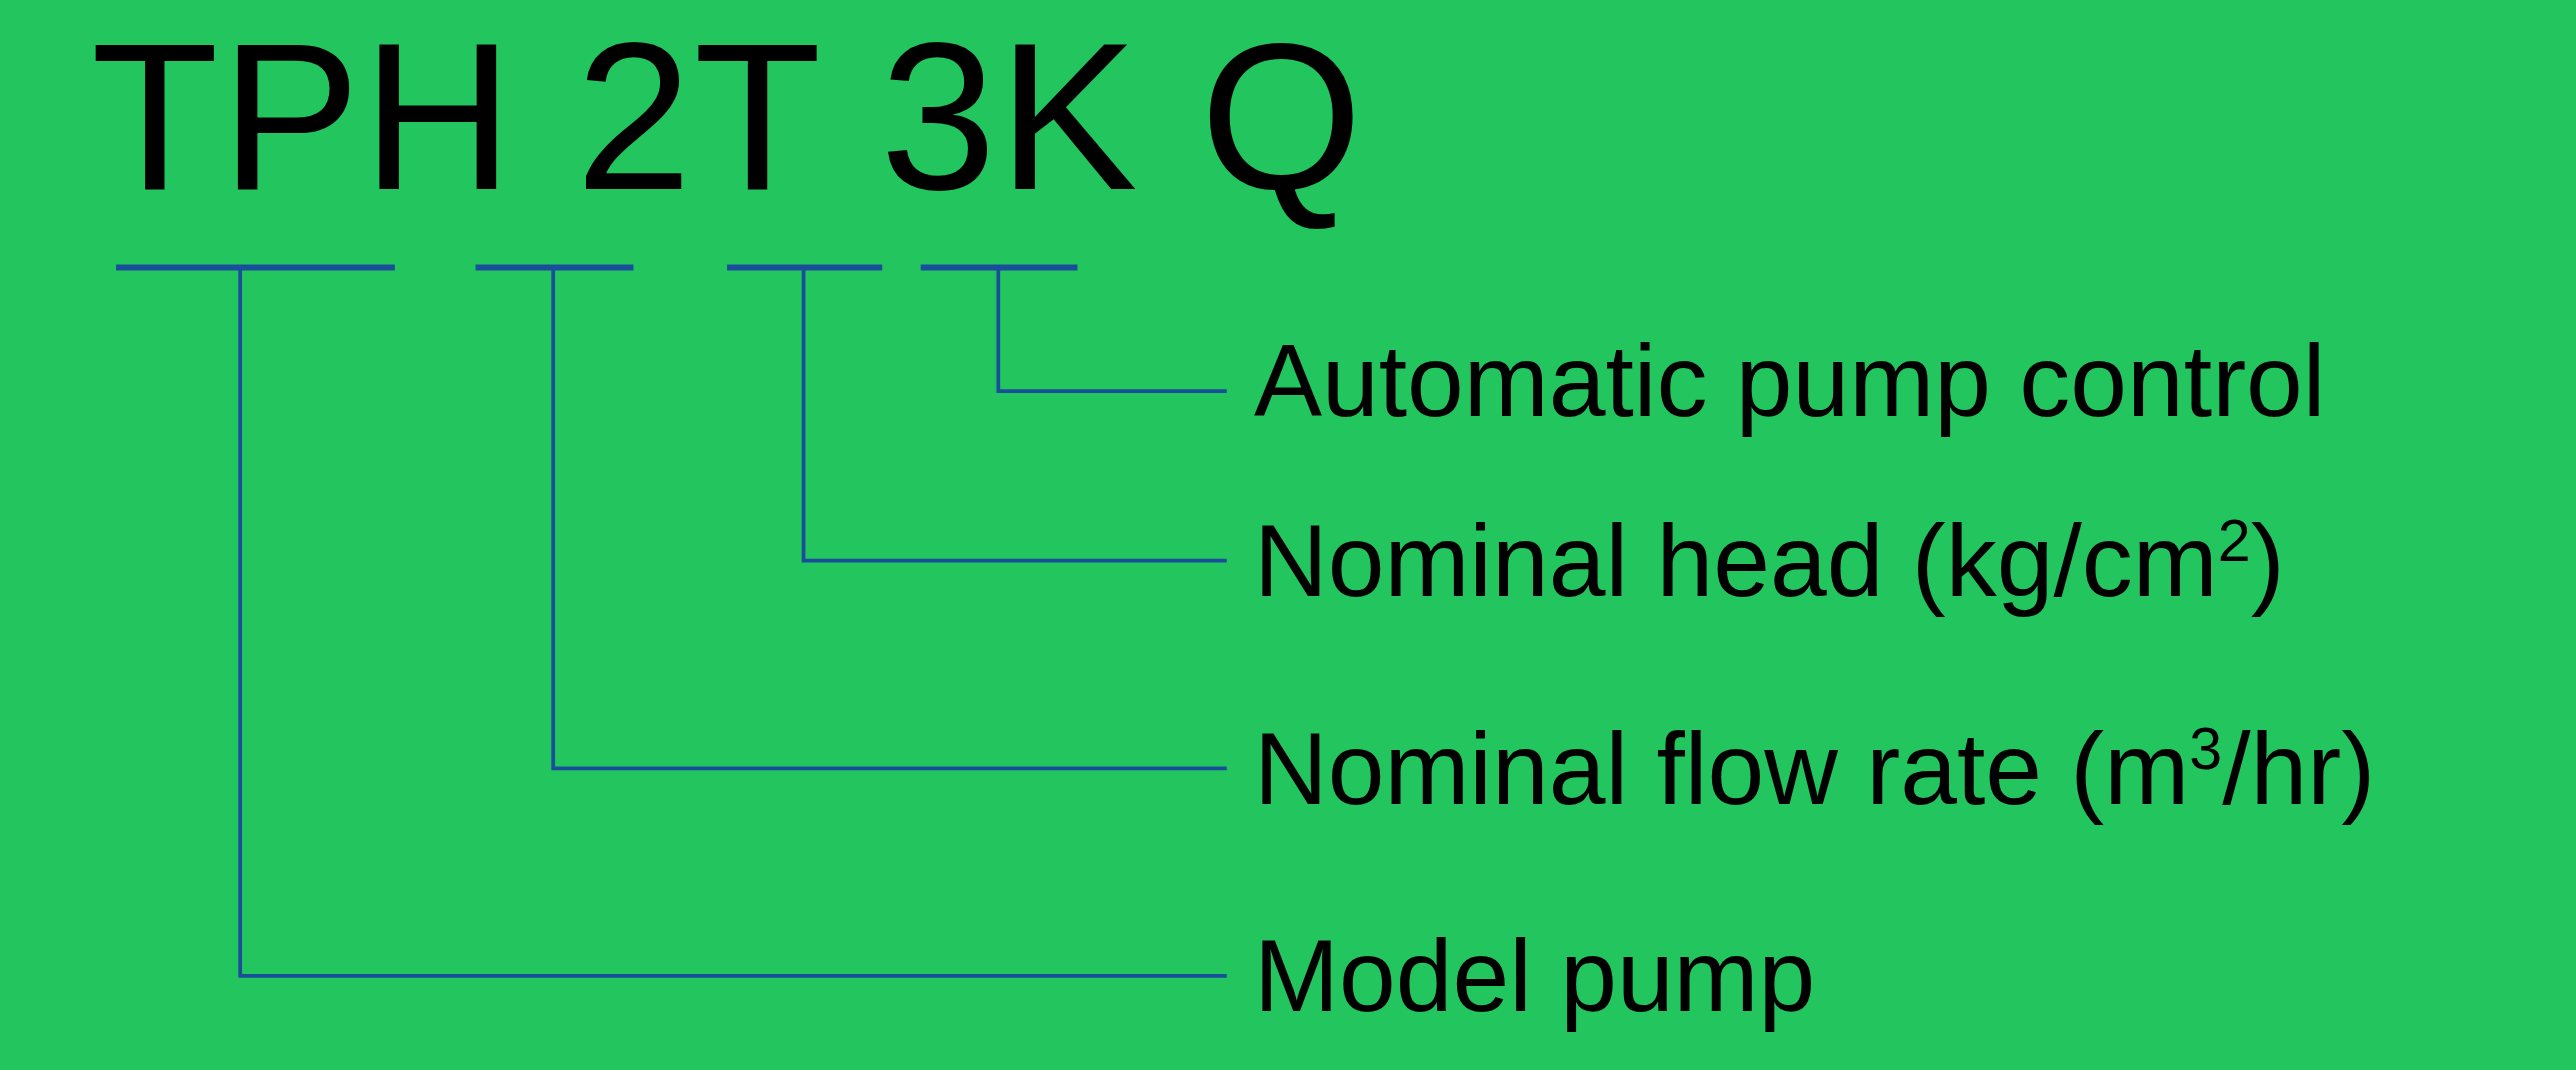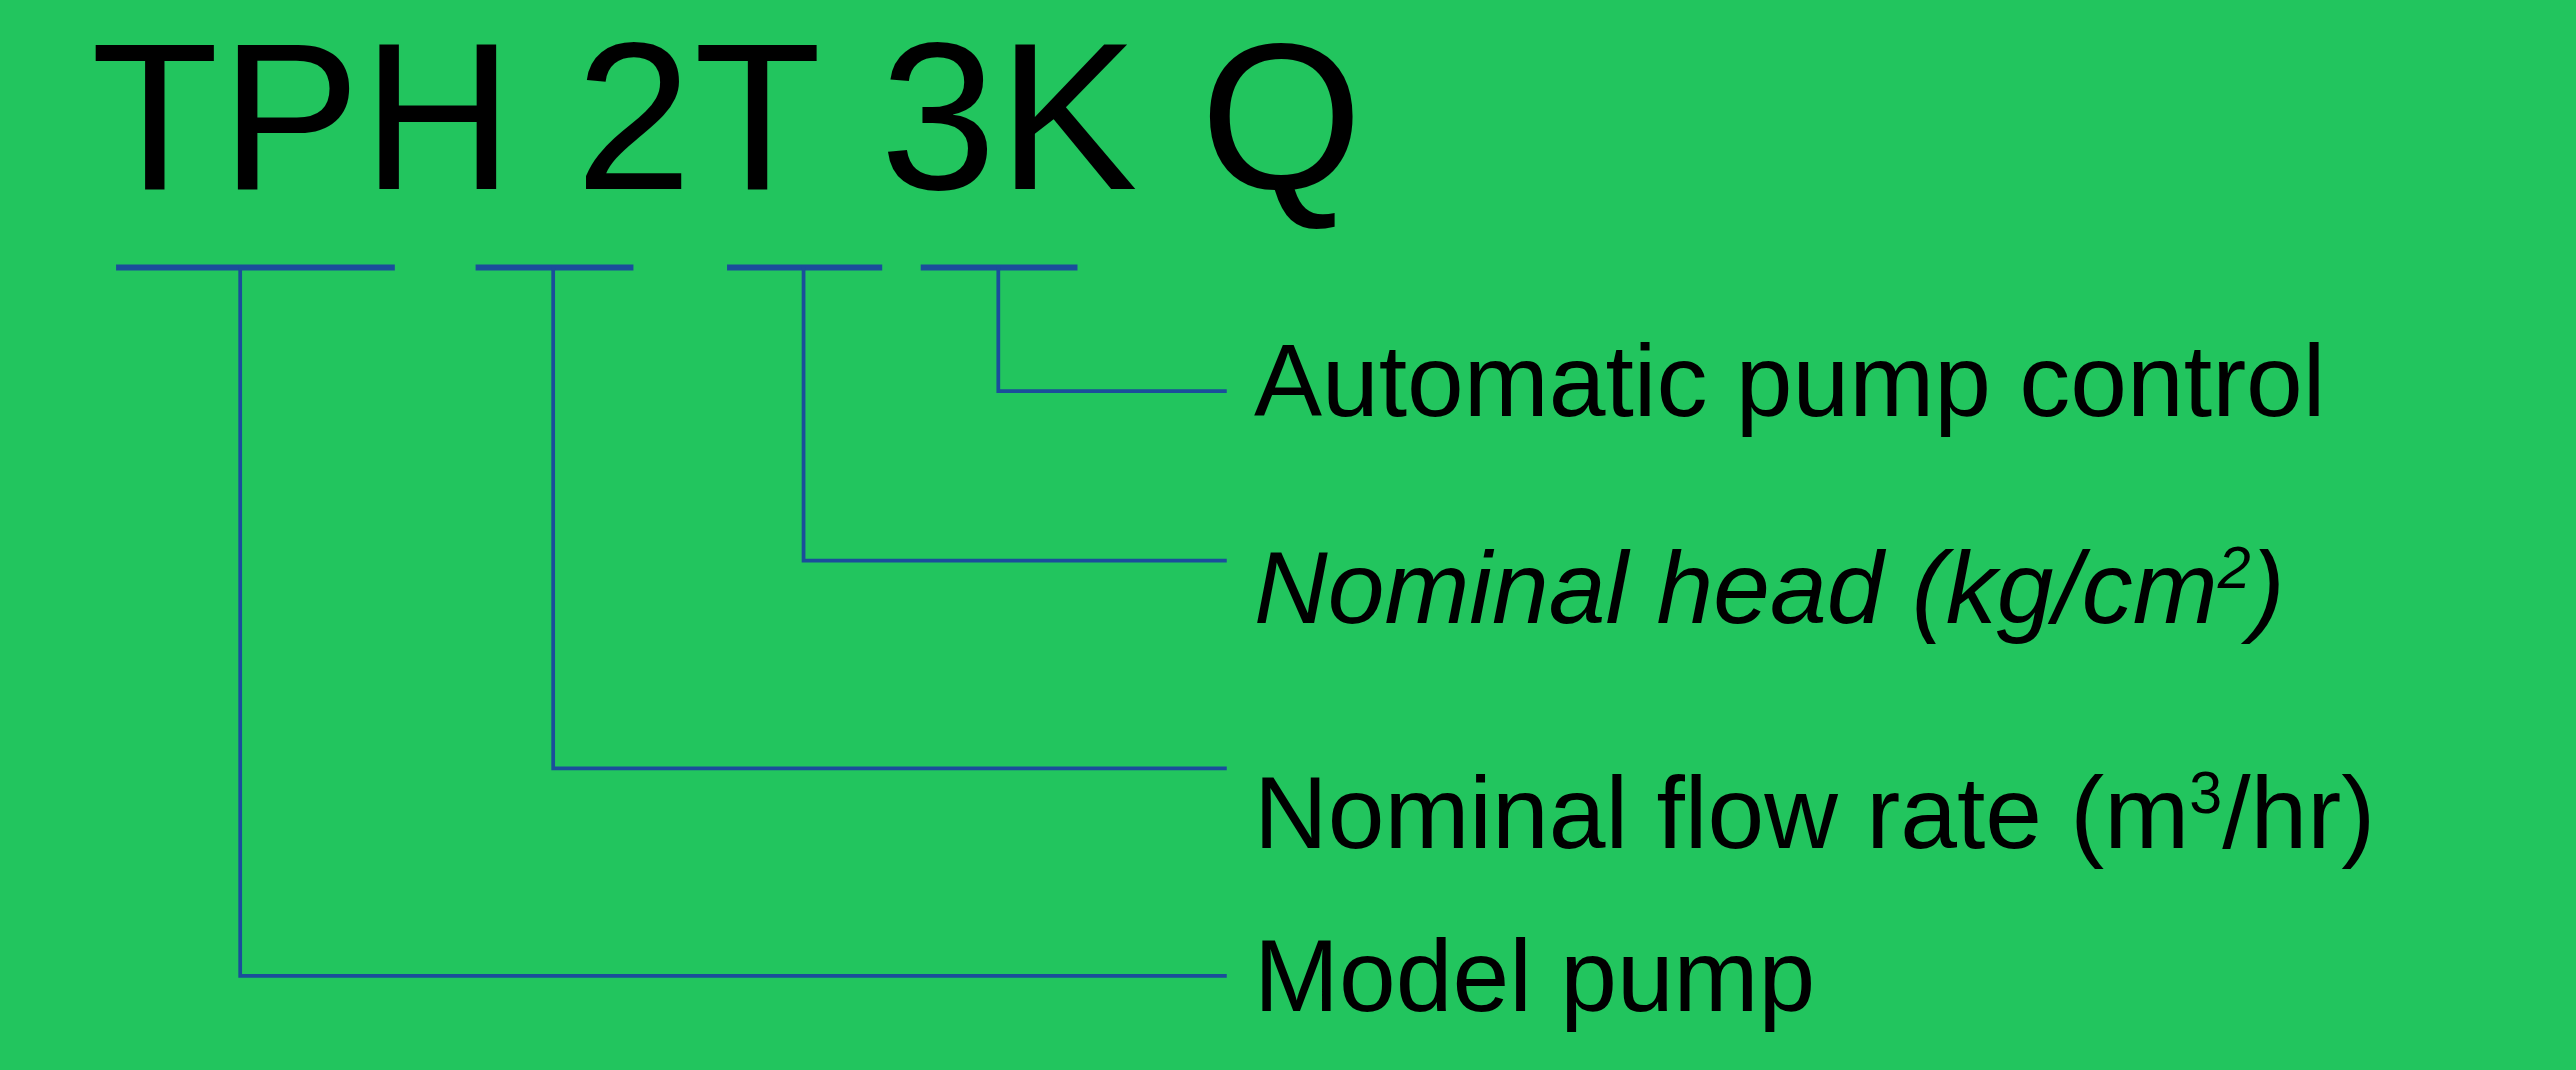--- a/index.html
+++ b/index.html
@@ -71,25 +71,25 @@
     <polyline points="1865,500 1865,731 2292,731" fill="none" stroke="#1A4E9B" stroke-width="7"></polyline>
     <polyline points="1501,500 1501,1048 2292,1048" fill="none" stroke="#1A4E9B" stroke-width="7"></polyline>
     <polyline points="1033,500 1033,1436 2292,1436" fill="none" stroke="#1A4E9B" stroke-width="7"></polyline>
     <polyline points="448,500 448,1824 2292,1824" fill="none" stroke="#1A4E9B" stroke-width="7"></polyline>
   </svg>
 
   <div class="callout-label" style="top:381px;">
     <span>Automatic pump control</span>
   </div>
 
-  <div class="callout-label" style="top:588px;font-style:italic;">
+  <div class="callout-label" style="top:561px;">
     <span>Nominal head (kg/cm</span><sup>2</sup><span>)</span>
   </div>
 
-  <div class="callout-label" style="top:769px;margin-top:44px;">
+  <div class="callout-label" style="top:769px;">
     <span>Nominal flow rate (m</span><sup>3</sup><span>/hr)</span>
   </div>
 
   <div class="callout-label" style="top:976px;">
     <span>Model pump</span>
   </div>
 
 </div>
 
 

